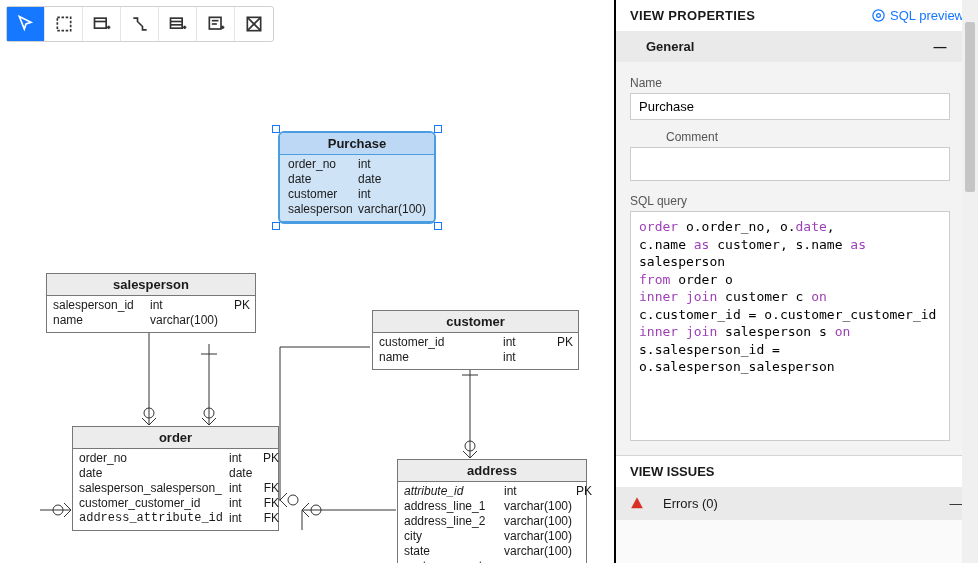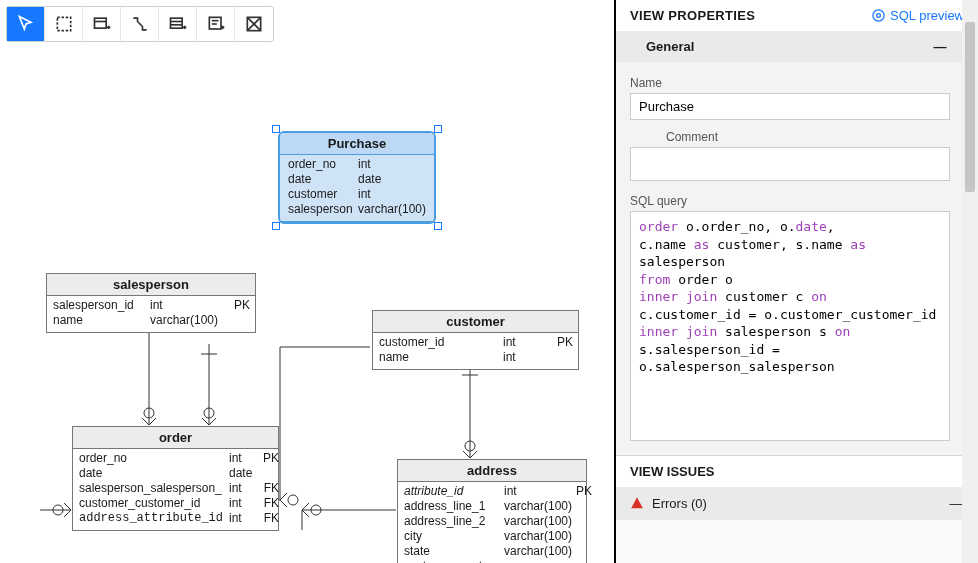--- a/index.html
+++ b/index.html
@@ -39,21 +39,21 @@
 .lbl { font-size: 12px; color: #555; margin: 4px 0 3px 0; display: block; }
 .txt { width: 100%; border: 1px solid #ccc; background: #fff; padding: 5px 8px; font-size: 13px; font-family: inherit; }
 .txt-area { width: 100%; border: 1px solid #ccc; background: #fff; height: 34px; resize: none; }
 .code-box { width: 100%; height: 230px; border: 1px solid #ccc; background: #fff; padding: 6px 8px; font-family: Consolas, monospace; font-size: 13px; line-height: 1.35; white-space: pre-wrap; overflow: hidden; }
 .kw { color: #9e3fb8; }
 .kw2 { color: #9e3fb8; }
 .ident { color: #000000; }
 
 .issues-head { display: flex; justify-content: space-between; align-items: center; padding: 8px 14px; background: #fff; font-weight: 600; font-size: 13px; border-top: 1px solid #d5d5d5; }
 .err-row { display: flex; justify-content: space-between; align-items: center; padding: 9px 14px; background: #eaeaea; font-size: 13px; }
-.err-left { display: flex; gap: 8px; }
+.err-left { display: flex; gap: 19px; }
 .scrollbar-fake { position: absolute; top: 0; right: 0; width: 16px; height: 100%; background: #f0f0f0; }
 .scrollbar-fake .track { position: absolute; top: 22px; right: 3px; width: 10px; height: 170px; background: #c5c5c5; border-radius: 2px; }
 </style>
 </head>
 <body>
 
 <div class="toolbar">
   <div class="toolbar-btn active">
     <svg viewBox="0 0 24 24" fill="none" stroke="#fff" stroke-width="2">
         <path d="M4 3l14 7-6 2-2 6z"></path>

